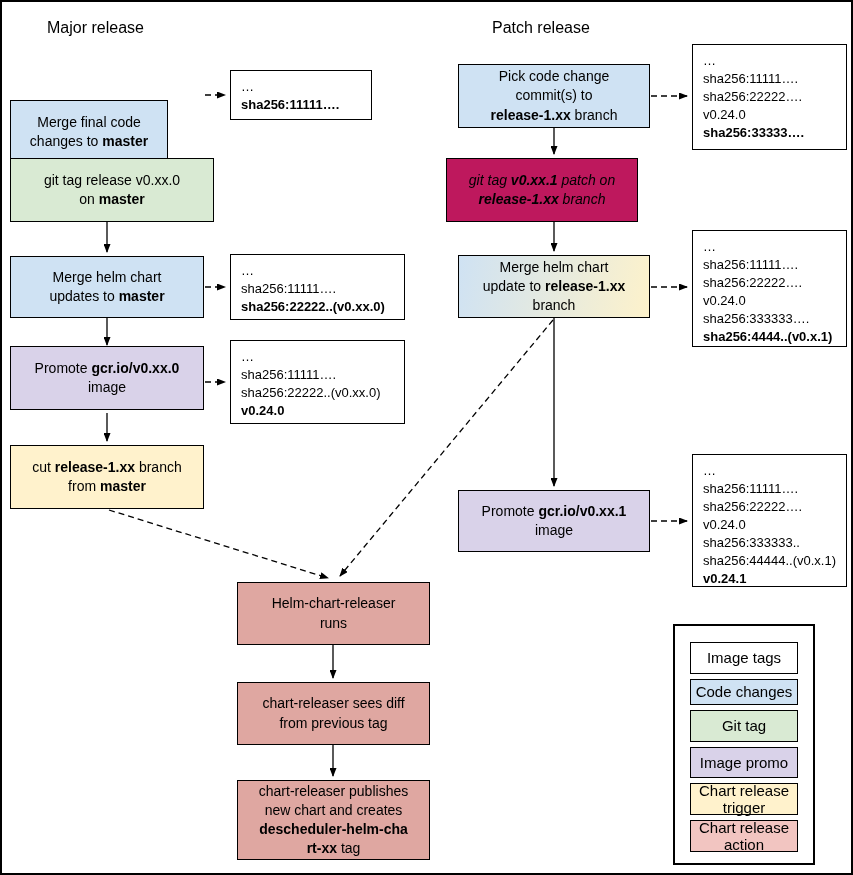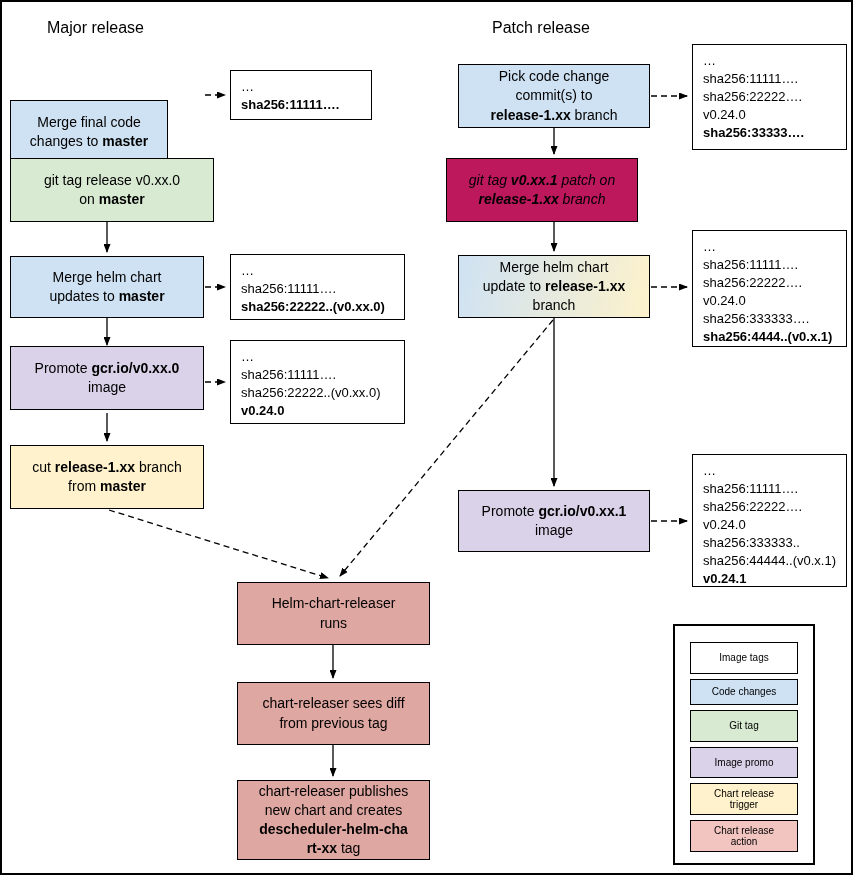--- a/index.html
+++ b/index.html
@@ -22,21 +22,21 @@
     padding:7px 10px;text-align:left;
   }
   .legend-box{
     position:absolute;border:2px solid #000;box-sizing:border-box;background:#fff;
     display:flex;flex-direction:column;align-items:center;
     padding-top:16px;gap:5px;
   }
   .legend-item{
     width:108px;border:1px solid #000;box-sizing:border-box;
     display:flex;align-items:center;justify-content:center;text-align:center;
-    font-size:10px;line-height:1.15;flex:0 0 auto;
+    font-size:15px;line-height:1.15;flex:0 0 auto;
   }
   .b{font-weight:700;}
   #arrows-layer{position:absolute;left:0;top:0;width:853px;height:875px;pointer-events:none;}
 </style>
 </head>
 <body>
 
 <div id="canvas">
   <span class="diagram-title" id="title-0" style="left: 45px; top: 17px;">Major release</span>
   <span class="diagram-title" id="title-1" style="left: 490px; top: 17px;">Patch release</span>

